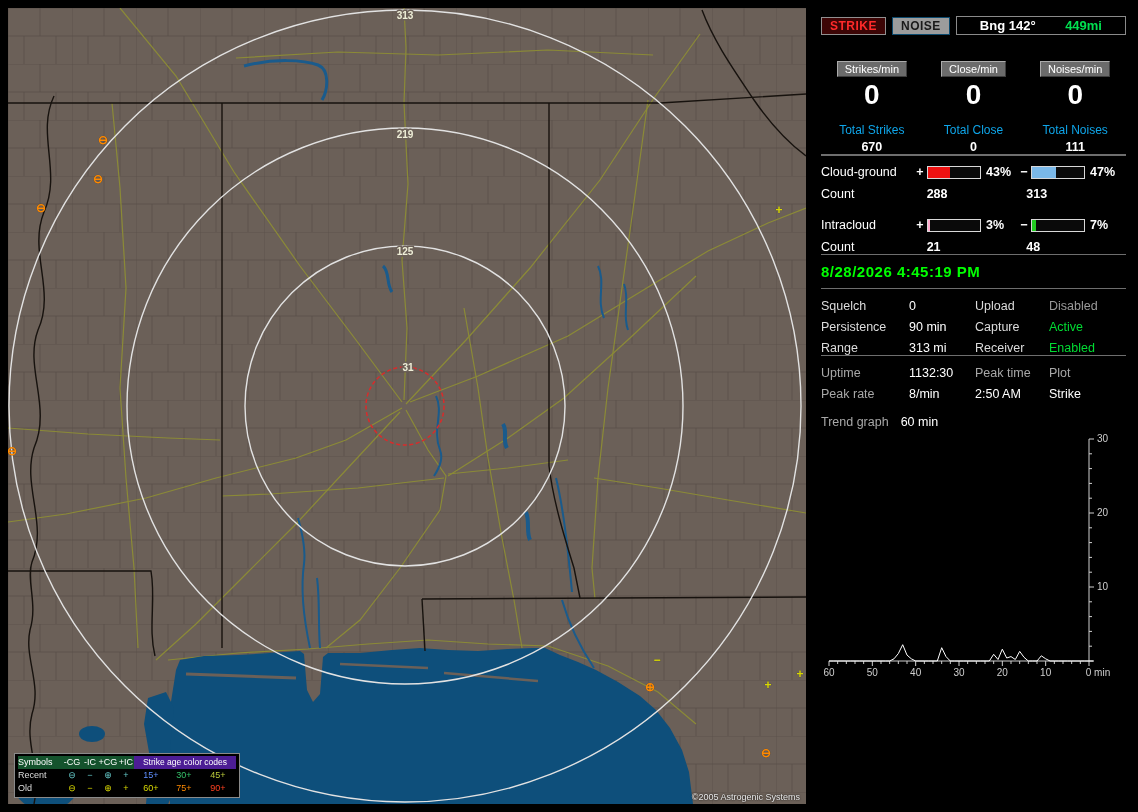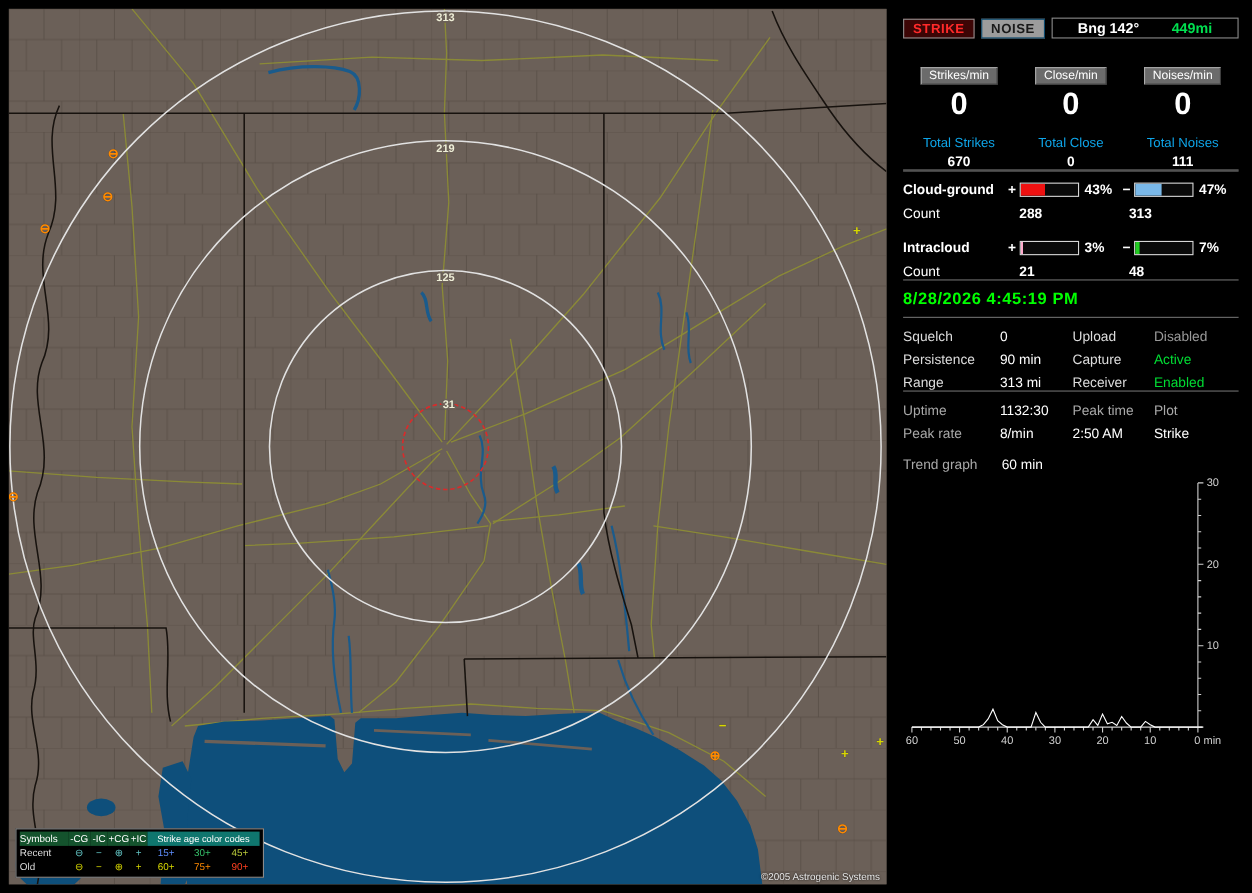--- a/index.html
+++ b/index.html
@@ -5,21 +5,21 @@
 html,body{margin:0;padding:0;background:#000}
 .stage{position:relative;width:1138px;height:812px;background:#000;font-family:"Liberation Sans",sans-serif;overflow:hidden}
 .map{position:absolute;left:8px;top:8px;width:798px;height:796px;background:#6B6058;overflow:hidden}
 .map svg.basemap{position:absolute;left:0;top:0}
 .ringlbl{fill:#EFEFD8;font-size:10px;font-weight:bold;paint-order:stroke;stroke:#6B6058;stroke-width:3px;text-anchor:middle}
 .mapsym{font-size:12px;font-weight:bold;paint-order:stroke;stroke:rgba(0,0,0,.25);stroke-width:.5px}
 .old60{fill:#D8D800}
 .old75{fill:#FF8A00}
 .legend{position:absolute;left:6px;bottom:6px;background:#000;border:1px solid #8A8A8A;padding:2px 3px;display:grid;grid-template-columns:44px 20px 16px 20px 16px 34px 32px 36px;line-height:13px;font-size:9px;color:#DDD}
 .lg-head{background:#14532d;color:#FFF}
-.lg-age-head{background:#0f766e;color:#FFF;grid-column:span 3;text-align:center;font-size:8.5px}
+.lg-age-head{background:#4c1d95;color:#FFF;grid-column:span 3;text-align:center;font-size:8.5px}
 .lg-c{text-align:center}
 .recent-sym{color:#63C6C6}
 .old-sym{color:#D8D800}
 .age15{color:#5F8FFF}.age30{color:#35C06A}.age45{color:#B9C93A}
 .age60{color:#D8D800}.age75{color:#FF8A00}.age90{color:#FF4020}
 .copyright{position:absolute;right:6px;bottom:2px;color:#E8E8E8;font-size:9px;text-shadow:0 0 2px #000}
 .panel{position:absolute;left:815px;top:8px;width:317px;height:796px;background:#000;color:#FFF;font-size:12.5px;padding:0 6px;box-sizing:border-box}
 .top-row{display:flex;align-items:center;gap:6px;margin-top:8px}
 .btn{font-weight:bold;font-size:12px;padding:1px 8px;letter-spacing:.5px;cursor:pointer}
 .btn-strike{background:#3C0505;border:1px solid #909090;color:#FF2A2A}
@@ -30,36 +30,36 @@
 .counter-col{flex:1;display:flex;flex-direction:column;align-items:center}
 .chip{background:#6B6B6B;border:1px solid;border-color:#ABABAB #3E3E3E #3E3E3E #ABABAB;color:#FFF;font-size:11px;padding:1px 7px;white-space:nowrap}
 .bignum{font-size:28px;font-weight:bold;margin-top:2px}
 .tot-label{margin-top:12px;font-size:12px;color:#0ea5e9}
 .tot-value{margin-top:3px;font-weight:bold}
 hr.rule{border:0;border-top:1px solid #6E6E6E;margin:0}
 .r1{margin-top:20px}.r2{margin:3px 0 6px}.r3{margin-top:13px}.r4{margin-top:8px}
 .dist-title{margin-top:9px;color:#D8D8D8}
 .dist-row{display:flex;align-items:center;margin-top:9px}
 .dist-row2{display:flex;align-items:center;margin-top:17px}
-.dist-label{width:94px;font-weight:bold}
+.dist-label{width:94px;font-weight:normal}
 .dist-sign{width:10px;text-align:center;font-weight:bold}
 .bar{width:52px;height:11px;border:1px solid #D8D8D8;background:#0A0A0A;margin:0 5px 0 2px;display:inline-block;overflow:hidden}
 .fill{display:block;height:100%}
 .f-red{background:#EE1111}.f-blue{background:#7AB8E8}.f-pink{background:#FFAACC}.f-green{background:#22CC22}
 .pct{width:33px;font-weight:bold}
 .count-row{display:flex;margin-top:8px}
 .count-lbl{width:106px}
 .cnt{width:100px;font-weight:bold}
 .datetime{margin:8px 0;color:#00FF00;font-weight:bold;font-size:15px;letter-spacing:.5px}
 .grid4{display:grid;grid-template-columns:88px 66px 74px 1fr;row-gap:7px;margin-top:10px}
 .g{color:#A8A8A8}
 .lbl{color:#DCDCDC}
 .dimv{color:#9A9A9A}
 .ok{color:#00DD33}
-.trend-row{display:flex;gap:22px;margin-top:14px}
+.trend-row{display:flex;gap:12px;margin-top:14px}
 .trend-chart{margin-top:4px}
 .axis{stroke:#CFCFCF;stroke-width:1}
 .tick{fill:#CFCFCF;font-size:10px}
 .trendline{fill:none;stroke:#FFF;stroke-width:1}
 </style>
 </head>
 <body>
 
 <div class="stage">
 

